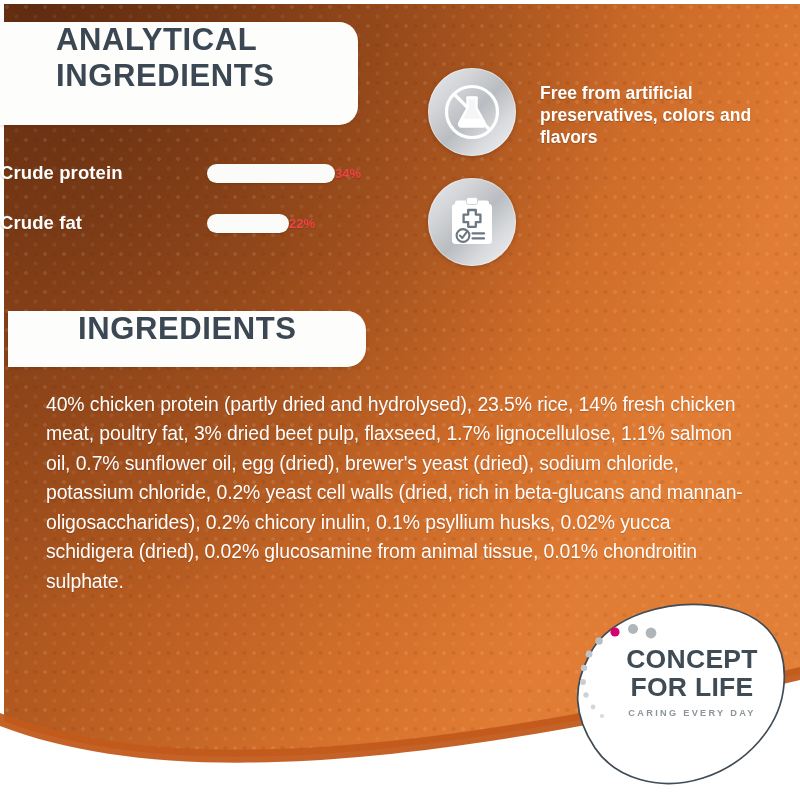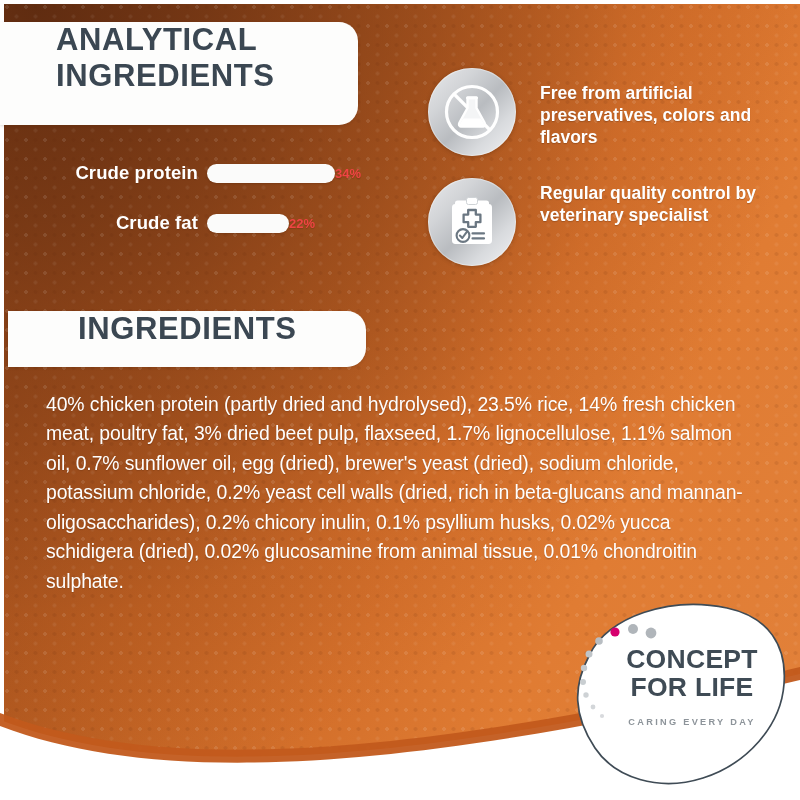--- a/index.html
+++ b/index.html
@@ -101,21 +101,20 @@
     width: 420px;
   }
   .row {
     position: relative;
     height: 50px;
     display: flex;
     align-items: center;
   }
   .row-label {
     width: 207px;
-    text-align: right;
     padding-right: 9px;
     color: #ffffff;
     font-size: 18.5px;
     font-weight: bold;
     letter-spacing: 0.1px;
     box-sizing: border-box;
     text-shadow: 0 1px 1px rgba(80,35,10,0.28);
   }
   .row-bar {
     height: 19px;
@@ -200,21 +199,21 @@
     font-weight: bold;
     font-size: 26.5px;
     letter-spacing: 0.3px;
     line-height: 1.04;
   }
   .logo-tagline {
     color: #8d949a;
     font-size: 9.2px;
     font-weight: bold;
     letter-spacing: 2.3px;
-    margin-top: 16px;
+    margin-top: 7px;
   }
 </style>
 </head>
 <body>
 
 <div class="canvas">
 
   <div class="bg-panel">
     <div class="bg-dots"></div>
     <div class="bg-dots-dark"></div>
@@ -271,21 +270,20 @@
           <rect x="12" y="9.5" width="34" height="8" rx="2.6" fill="#ffffff"></rect>
           <rect x="9" y="13" width="40" height="40" rx="3.4" fill="#ffffff"></rect>
           <rect x="23.5" y="6.5" width="11" height="7" rx="2" fill="#ffffff" stroke="#cfd3d6" stroke-width="1"></rect>
           <path d="M25.2,19 L32.8,19 L32.8,23.6 L37.4,23.6 L37.4,31.2 L32.8,31.2 L32.8,35.8 L25.2,35.8 L25.2,31.2 L20.6,31.2 L20.6,23.6 L25.2,23.6 Z" fill="none" stroke="#6b7782" stroke-width="2.3" stroke-linejoin="round"></path>
           <circle cx="20" cy="44.5" r="6.4" fill="none" stroke="#6b7782" stroke-width="2.1"></circle>
           <path d="M16.9,44.6 L19.3,47 L24,40.6" fill="none" stroke="#6b7782" stroke-width="2.1" stroke-linecap="round" stroke-linejoin="round"></path>
           <line x1="29.5" y1="42.4" x2="41" y2="42.4" stroke="#6b7782" stroke-width="2.1" stroke-linecap="round"></line>
           <line x1="29.5" y1="47.4" x2="41" y2="47.4" stroke="#6b7782" stroke-width="2.1" stroke-linecap="round"></line>
         </svg>
       </div>
-      <div class="feature-text">Regular quality control by veterinary specialist</div>
     </div>
 
   </div>
 
   <div class="plaque" id="plaque-ingredients">
     <div class="plaque-title">INGREDIENTS</div>
   </div>
 
   <div class="ingredients-body">40% chicken protein (partly dried and hydrolysed), 23.5% rice, 14% fresh chicken meat, poultry fat, 3% dried beet pulp, flaxseed, 1.7% lignocellulose, 1.1% salmon oil, 0.7% sunflower oil, egg (dried), brewer's yeast (dried), sodium chloride, potassium chloride, 0.2% yeast cell walls (dried, rich in beta-glucans and mannan-oligosaccharides), 0.2% chicory inulin, 0.1% psyllium husks, 0.02% yucca schidigera (dried), 0.02% glucosamine from animal tissue, 0.01% chondroitin sulphate.</div>
 

